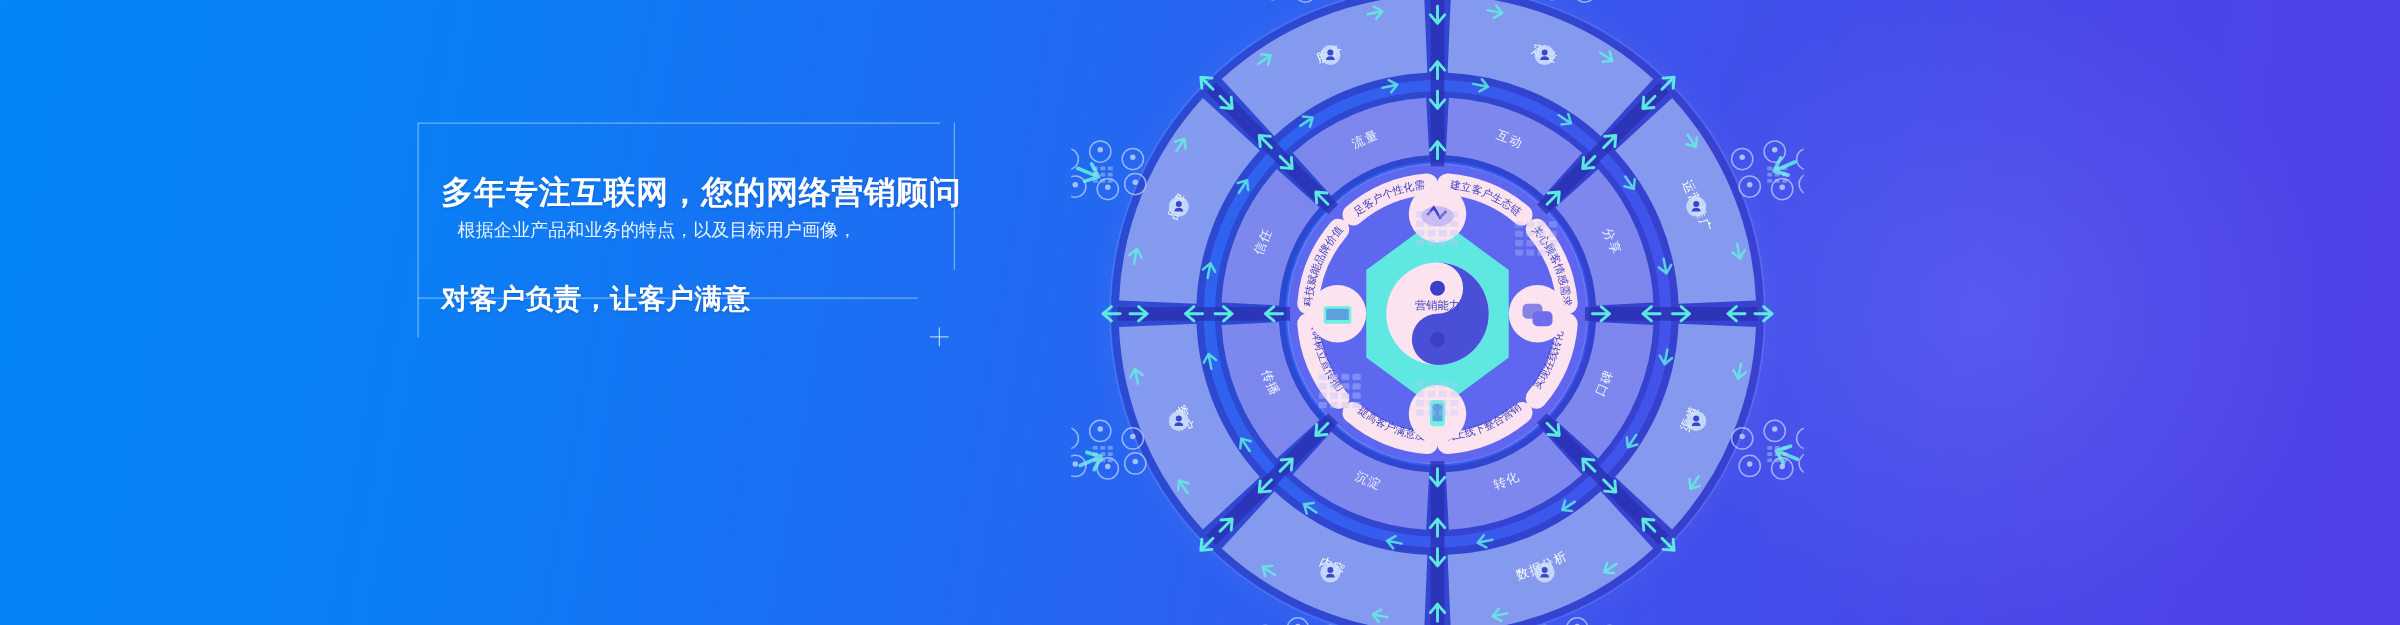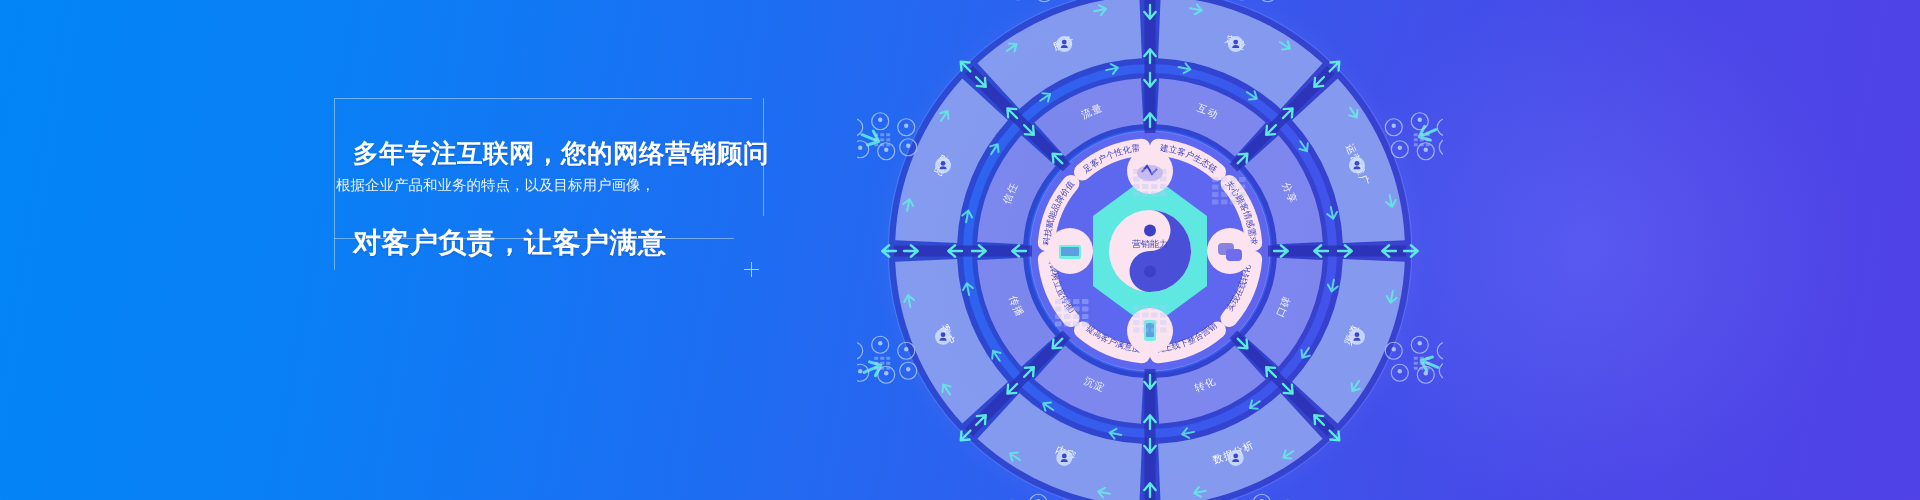--- a/index.html
+++ b/index.html
@@ -43,27 +43,27 @@
   .frame-cross:before{left:0;top:7px;width:15px;height:1px;}
   .frame-cross:after{left:7px;top:0;width:1px;height:15px;}
 
   .headline{
     position:absolute;left:19px;top:38px;
     font-size:25.5px;font-weight:bold;color:#ffffff;
     letter-spacing:.5px;white-space:nowrap;
     text-shadow:0 1px 2px rgba(0,40,120,.25);
   }
   .sub{
-    position:absolute;left:2px;top:77px;
+    position:absolute;left:32px;top:77px;
     font-size:14.5px;color:#eaf3ff;line-height:20px;white-space:nowrap;
   }
   .sub div{display:block;}
   .tagline{
     position:absolute;left:19px;top:126px;
-    font-size:28px;font-weight:bold;color:#ffffff;
+    font-size:22px;font-weight:bold;color:#ffffff;
     letter-spacing:.5px;white-space:nowrap;
     text-shadow:0 1px 2px rgba(0,40,120,.25);
   }
 
   
   .wheel-wrap{position:absolute;left:857px;top:-42px;width:586px;height:586px;}
   .wheel-svg{width:100%;height:100%;display:block;}
 </style>
 </head>
 <body>

